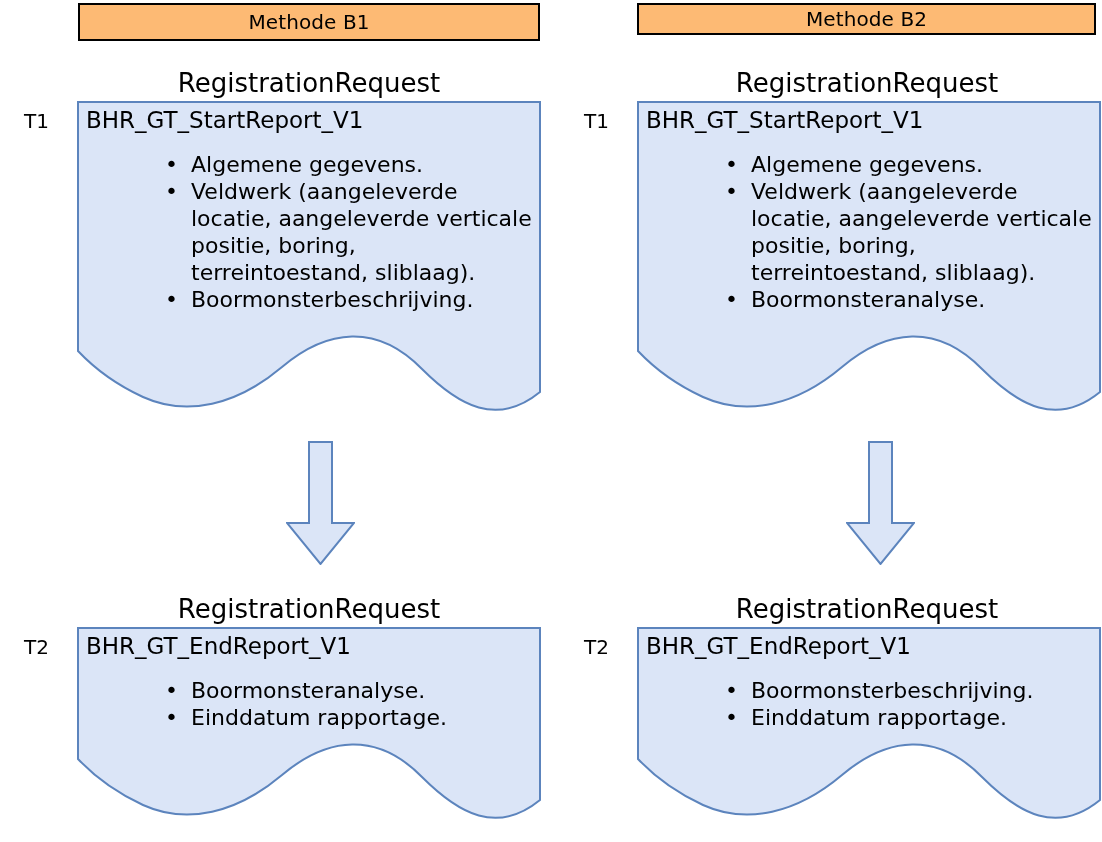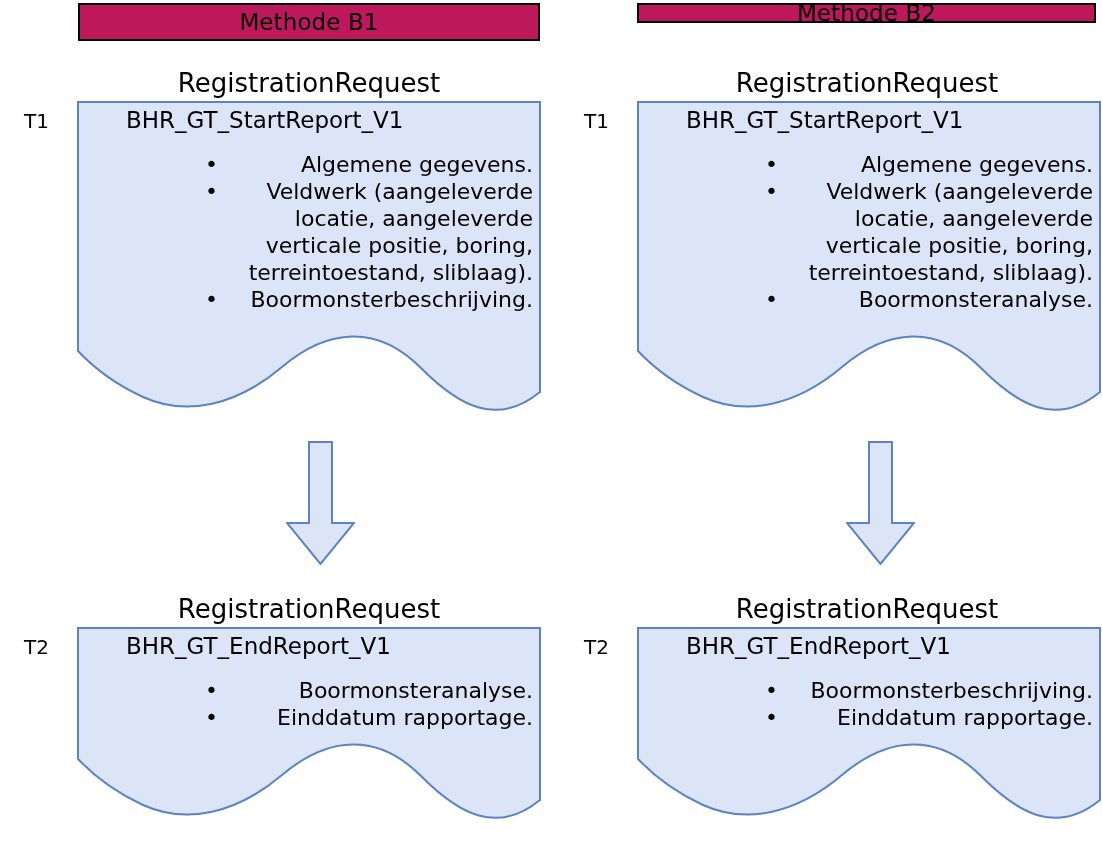--- a/index.html
+++ b/index.html
@@ -21,30 +21,30 @@
   .diagram {
     position: absolute;
     inset: 0;
   }
 
   
   .method-header {
     position: absolute;
     box-sizing: border-box;
     border: 2px solid #000000;
-    background: #be185d;
+    background: #fdba74;
     display: flex;
     align-items: center;
     justify-content: center;
-    font-size: 23px;
+    font-size: 20px;
     line-height: 1;
     letter-spacing: 0.1px;
   }
   .method-header.col-a { left: 78px;  top: 3px; width: 462px; height: 38px; }
-  .method-header.col-b { left: 637px; top: 3px; width: 459px; height: 20px; }
+  .method-header.col-b { left: 637px; top: 3px; width: 459px; height: 32px; }
 
   
   .shape-caption {
     position: absolute;
     font-size: 26px;
     line-height: 1;
     text-align: center;
     white-space: nowrap;
   }
 
@@ -71,32 +71,30 @@
     stroke: #5c84bd;
     stroke-width: 2;
     vector-effect: non-scaling-stroke;
   }
 
   .shape-content {
     position: absolute;
     left: 0;
     top: 0;
     right: 0;
-    margin-left: 40px;
   }
   .shape-title {
     font-size: 23px;
     line-height: 1.15;
     white-space: nowrap;
   }
   .bullet-list {
     list-style: none;
     margin: 0;
     padding: 0;
-    text-align: right;
   }
   .bullet-list li {
     position: relative;
     font-size: 22px;
     line-height: 1.22;
     padding-left: 36px;
   }
   .bullet-list li::before {
     content: "\2022";
     position: absolute;

